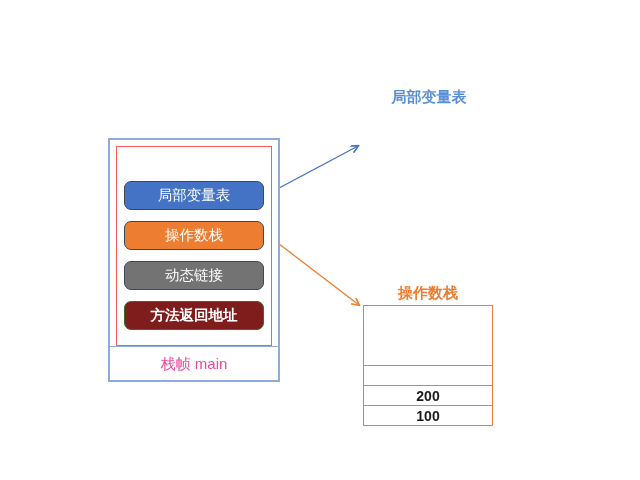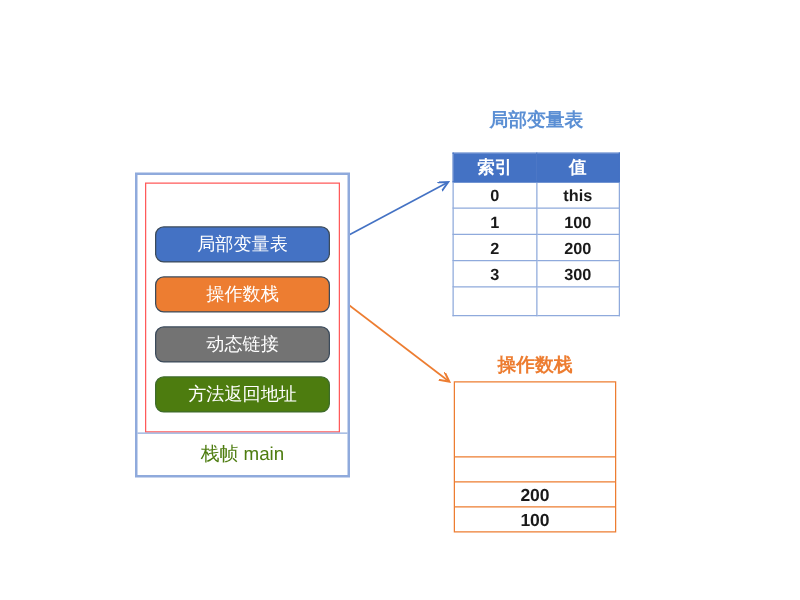--- a/index.html
+++ b/index.html
@@ -77,38 +77,38 @@
     align-items: center;
     justify-content: center;
     color: #ffffff;
     font-size: 14.5px;
     box-sizing: border-box;
     white-space: nowrap;
   }
   #box-locals    { top: 181px; background: #4472C4; }
   #box-operand   { top: 221px; background: #ED7D31; }
   #box-dynlink   { top: 261px; background: #737373; }
-  #box-retaddr   { top: 301px; background: #4d7c0f; border-color: #3E6B2A; }
+  #box-retaddr   { top: 301px; background: #7f1d1d; border-color: #3E6B2A; font-weight: bold; }
 
   #main-frame-divider {
     position: absolute;
     left: 110px;
     top: 346px;
     width: 168px;
     height: 0;
     border-top: 1.5px solid #8FAADC;
   }
   #main-frame-label {
     position: absolute;
     left: 110px;
     top: 352px;
     width: 168px;
     text-align: center;
     font-size: 15px;
-    color: #4d7c0f;
+    color: #ec4899;
     line-height: 24px;
     white-space: nowrap;
   }
 
   
   #locals-title {
     position: absolute;
     left: 362px;
     top: 86px;
     width: 134px;
@@ -217,50 +217,20 @@
 
   <div class="struct-box" id="box-dynlink">动态链接</div>
 
   <div class="struct-box" id="box-retaddr">方法返回地址</div>
 
   <div id="main-frame-divider"></div>
   <div id="main-frame-label">栈帧 main</div>
 
   <div id="locals-title">局部变量表</div>
 
-  <table id="locals-table">
-    <thead>
-      <tr>
-        <th>索引</th>
-        <th>值</th>
-      </tr>
-    </thead>
-    <tbody>
-      <tr>
-        <td>0</td>
-        <td>this</td>
-      </tr>
-      <tr>
-        <td>1</td>
-        <td>100</td>
-      </tr>
-      <tr>
-        <td>2</td>
-        <td>200</td>
-      </tr>
-      <tr>
-        <td>3</td>
-        <td>300</td>
-      </tr>
-      <tr>
-        <td class="empty-cell"></td>
-        <td class="empty-cell"></td>
-      </tr>
-    </tbody>
-  </table>
 
   <div id="operand-title">操作数栈</div>
 
   <div id="operand-stack">
     <div class="operand-slot tall"></div>
     <div class="operand-slot"></div>
     <div class="operand-slot">200</div>
     <div class="operand-slot">100</div>
   </div>
 

